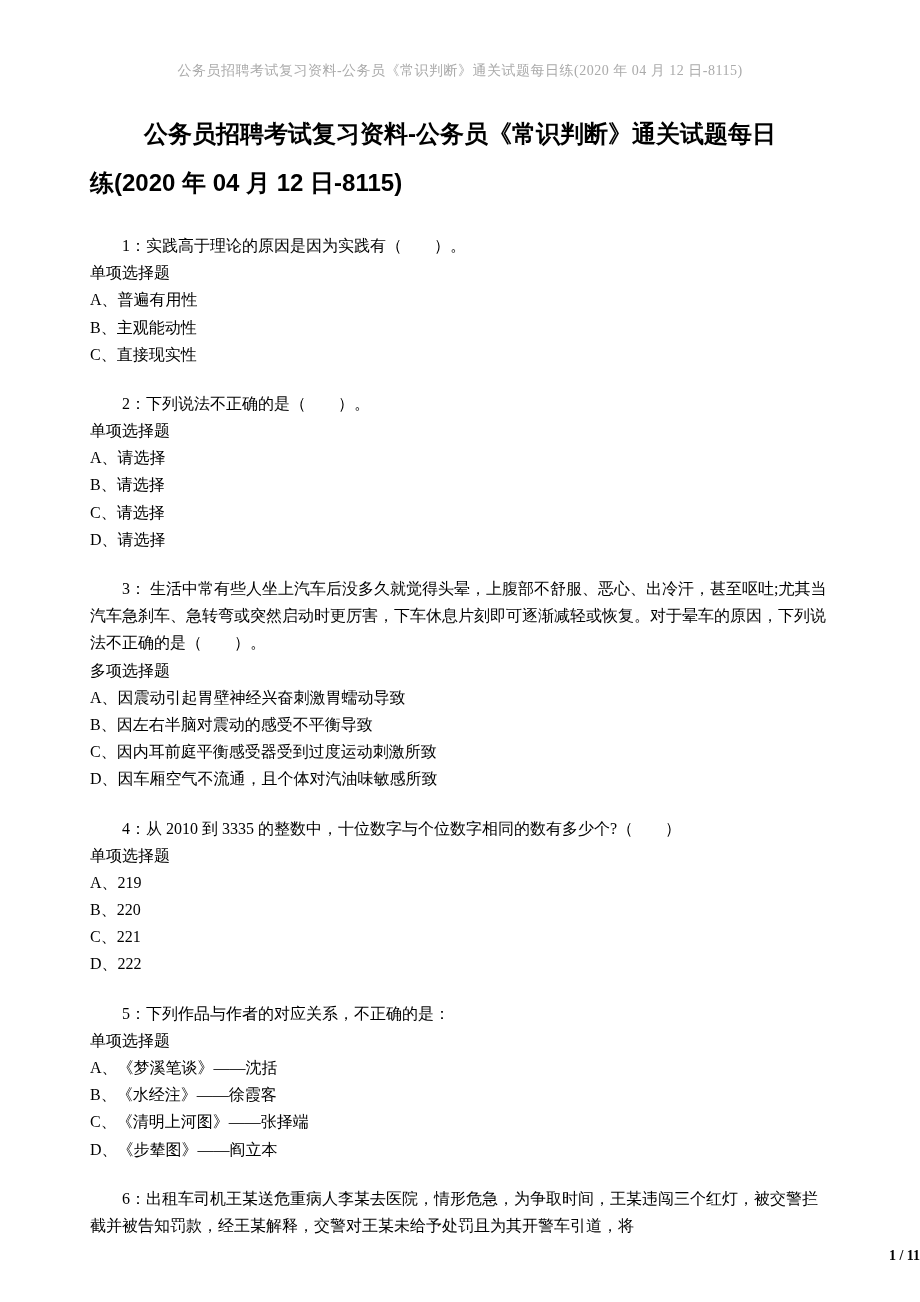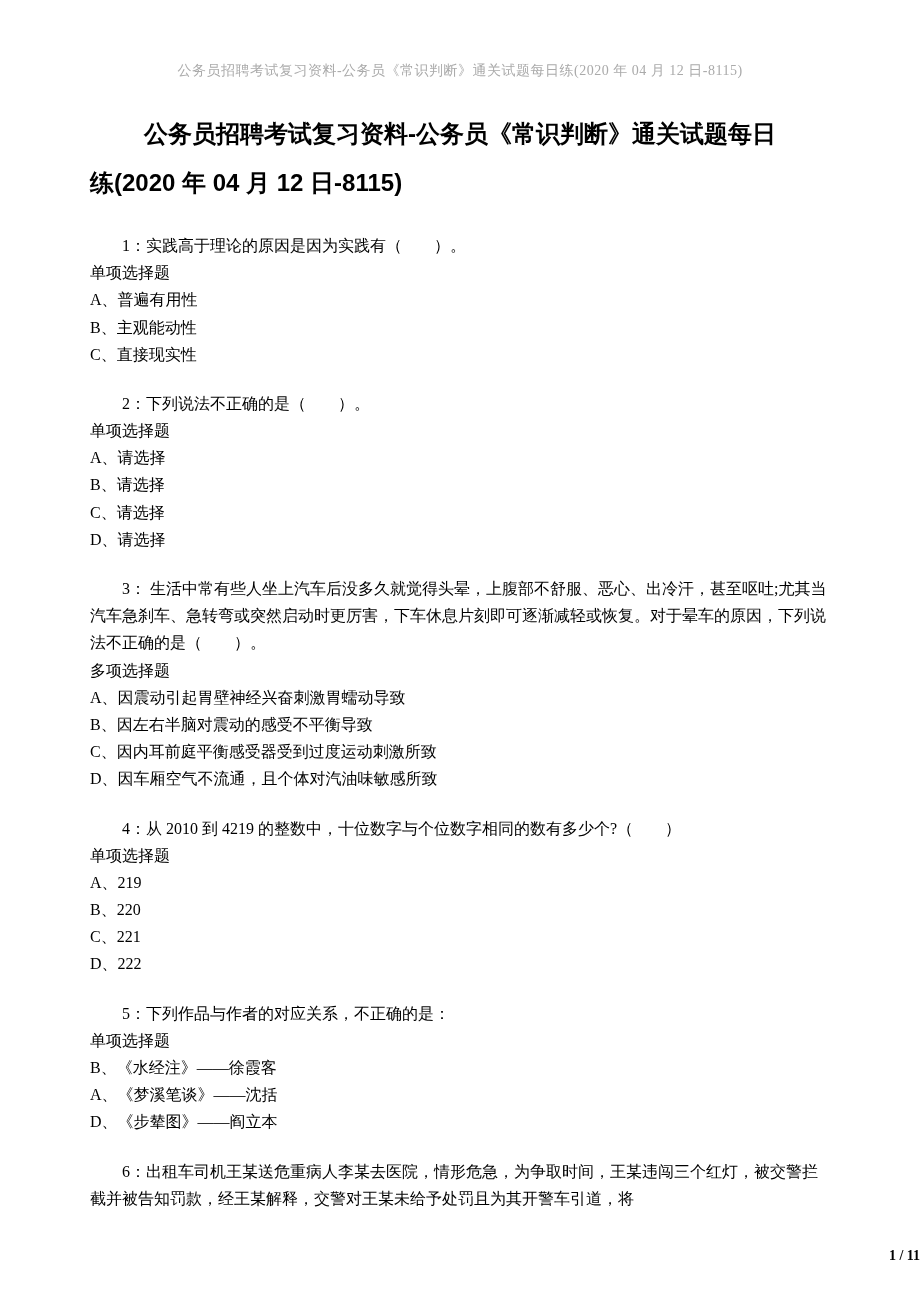--- a/index.html
+++ b/index.html
@@ -92,33 +92,34 @@
 <div class="question-block">
   <div class="question-text"><span>3：</span><span> 生活中常有些人坐上汽车后没多久就觉得头晕，上腹部不舒服、恶心、出冷汗，甚至呕吐;尤其当汽车急刹车、急转弯或突然启动时更厉害，下车休息片刻即可逐渐减轻或恢复。对于晕车的原因，下列说法不正确的是（　　）。</span></div>
   <div class="question-type">多项选择题</div>
   <div class="option">A、因震动引起胃壁神经兴奋刺激胃蠕动导致</div>
   <div class="option">B、因左右半脑对震动的感受不平衡导致</div>
   <div class="option">C、因内耳前庭平衡感受器受到过度运动刺激所致</div>
   <div class="option">D、因车厢空气不流通，且个体对汽油味敏感所致</div>
 </div>
 
 <div class="question-block">
-  <div class="question-text"><span>4：</span><span>从 2010 到 4219 的整数中，十位数字与个位数字相同的数有多少个?（　　）</span></div>
+  <div class="question-text"><span>4：</span><span>从 2010 到 3335 的整数中，十位数字与个位数字相同的数有多少个?（　　）</span></div>
   <div class="question-type">单项选择题</div>
   <div class="option">A、219</div>
   <div class="option">B、220</div>
   <div class="option">C、221</div>
   <div class="option">D、222</div>
 </div>
 
 <div class="question-block">
   <div class="question-text"><span>5：</span><span>下列作品与作者的对应关系，不正确的是：</span></div>
   <div class="question-type">单项选择题</div>
+  <div class="option">A、《梦溪笔谈》——沈括</div>
   <div class="option">B、《水经注》——徐霞客</div>
-  <div class="option">A、《梦溪笔谈》——沈括</div>
+  <div class="option">C、《清明上河图》——张择端</div>
   <div class="option">D、《步辇图》——阎立本</div>
 </div>
 
 <div class="question-block">
   <div class="question-text"><span>6：</span><span>出租车司机王某送危重病人李某去医院，情形危急，为争取时间，王某违闯三个红灯，被交警拦截并被告知罚款，经王某解释，交警对王某未给予处罚且为其开警车引道，将</span></div>
 </div>
 
 <div class="page-footer">1 / 11</div>
 
 </body></html>

